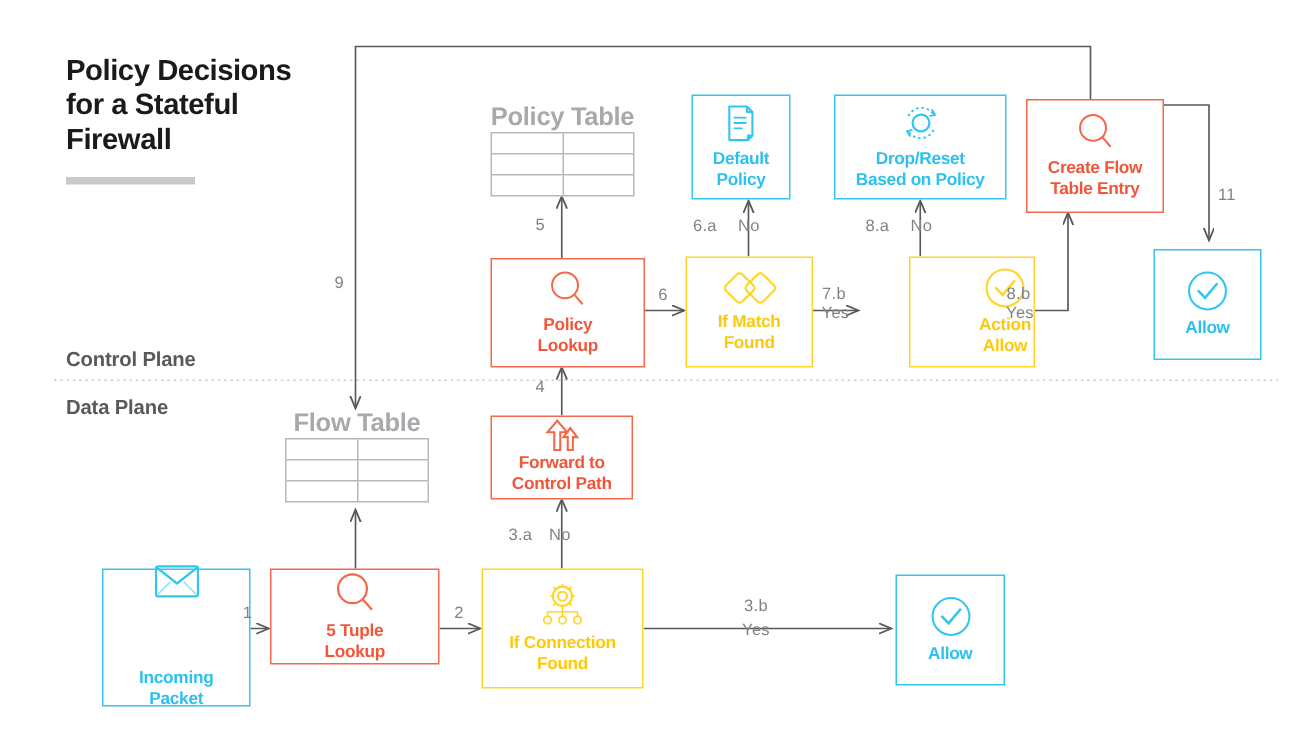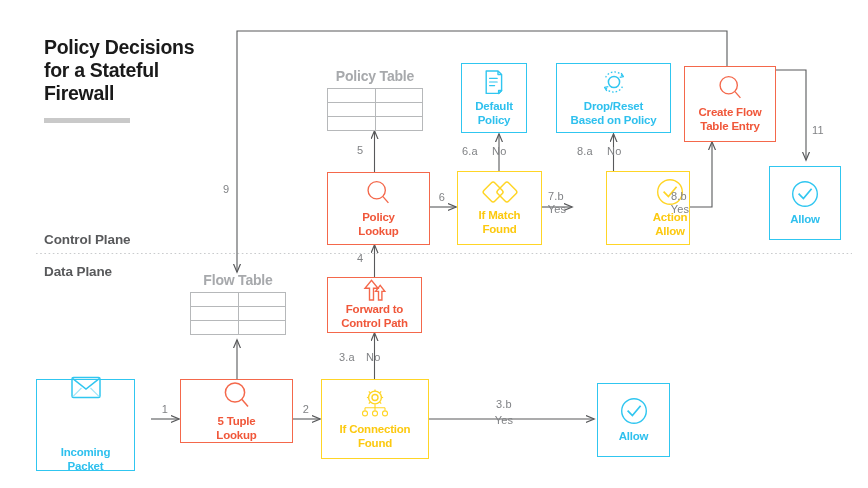--- a/index.html
+++ b/index.html
@@ -24,21 +24,21 @@
     background:#c9c9c9;
   }
   .plane-label {
     position:absolute; font-size:13.5px; font-weight:bold; color:#58595b;
     letter-spacing:-0.1px;
   }
   #plane-control { left:44px; top:232px; }
   #plane-data { left:44px; top:264px; }
 
   .tbl-title {
-    position:absolute; font-size:14px; font-weight:bold; color:#a7a9ac;
+    position:absolute; font-size:17px; font-weight:bold; color:#a7a9ac;
     letter-spacing:-0.2px; text-align:center;
   }
   .grid-table {
     position:absolute; border:1px solid #b6b8ba; background:#fff;
     display:flex; flex-direction:column;
   }
   .grid-row { flex:1; display:flex; border-bottom:1px solid #b6b8ba; }
   .grid-row:last-child { border-bottom:none; }
   .grid-cell { flex:1; border-right:1px solid #b6b8ba; }
   .grid-cell:last-child { border-right:none; }
@@ -144,21 +144,21 @@
     <div class="grid-row">
       <div class="grid-cell"></div>
       <div class="grid-cell"></div>
     </div>
     <div class="grid-row">
       <div class="grid-cell"></div>
       <div class="grid-cell"></div>
     </div>
   </div>
 
-  <div class="node cyan" style="left:36px; top:379px; width:99px; height:92px;gap:42px;">
+  <div class="node cyan" style="left:68px; top:379px; width:99px; height:92px;gap:42px;">
     <span class="icon">
       <svg width="30" height="23" viewBox="0 0 30 23">
         <rect x="1" y="1.5" width="28" height="20" rx="1.5" fill="none" stroke="#30c6f0" stroke-width="1.5"></rect>
         <path d="M1.8,2.6 L15,13 L28.2,2.6" fill="none" stroke="#30c6f0" stroke-width="1.5"></path>
         <path d="M1.8,20.6 L10.5,12" fill="none" stroke="#9fe4f8" stroke-width="1.2"></path>
         <path d="M28.2,20.6 L19.5,12" fill="none" stroke="#9fe4f8" stroke-width="1.2"></path>
       </svg>
     </span>
     <span class="lbl">Incoming
 Packet</span>

